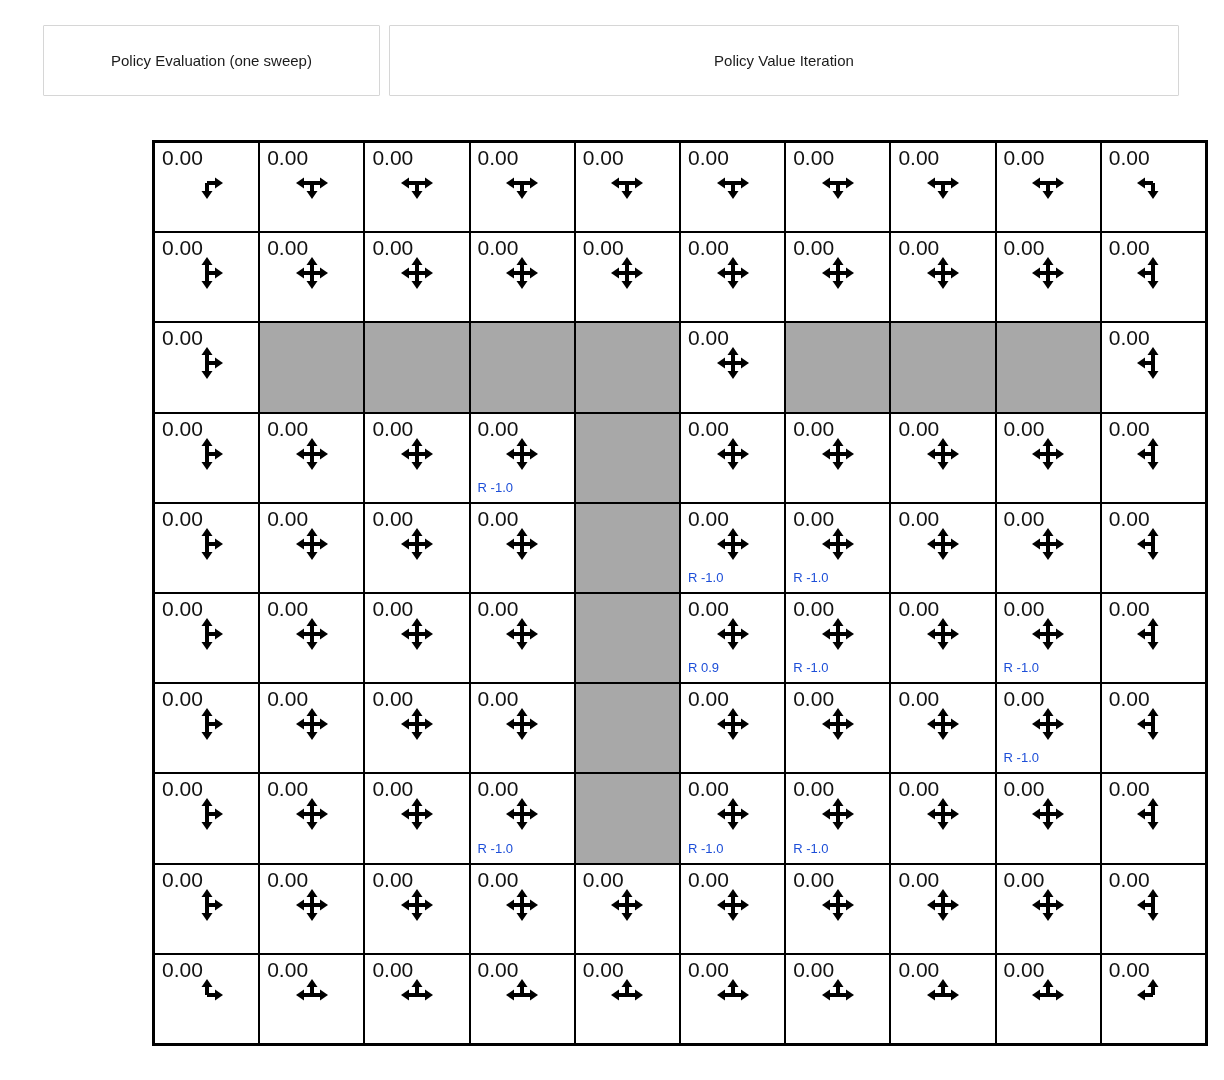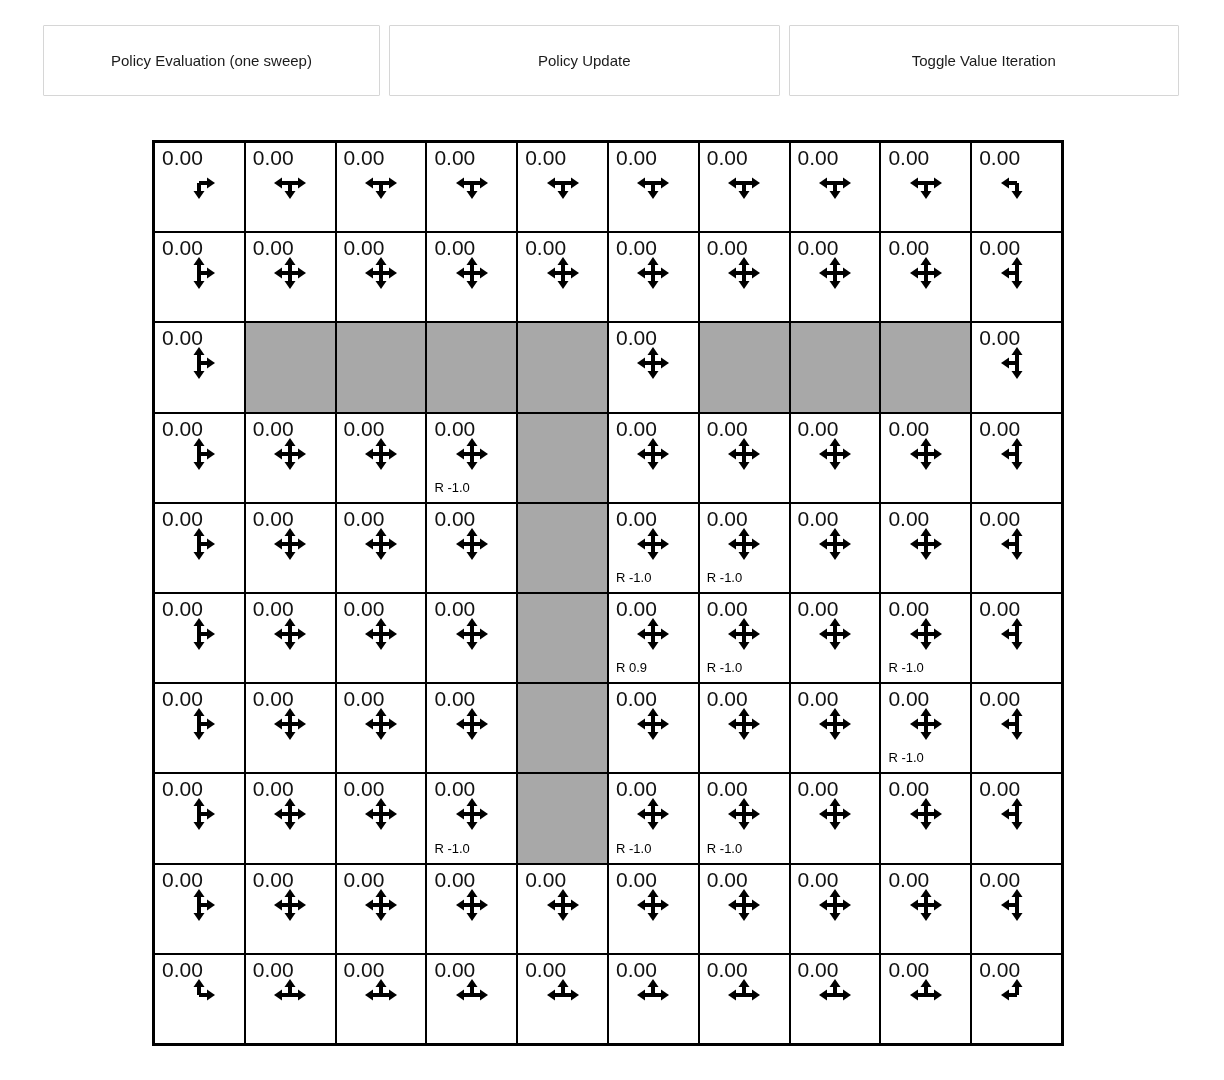--- a/index.html
+++ b/index.html
@@ -11,48 +11,47 @@
   .toolbar { display:flex; gap:9px; padding:25px 45px 0 43px; }
   .btn {
     flex:1; height:71px; background:#ffffff;
     border:1px solid #d6d6d6; border-radius:1px;
     font-family:"Liberation Sans", sans-serif;
     font-size:15px; color:#1b1b1b; cursor:pointer;
     text-align:center;
   }
   .btn.wide { flex:0 0 337px; }
   .grid {
-    width:912px; margin:44px 0 0 152px;
+    width:1056px; margin:44px 0 0 152px;
     border:2px solid #000;
     display:grid;
     grid-template-rows:repeat(10, 90.2px);
     background:#fff;
   }
   .cell { position:relative; border:1px solid #000; background:#ffffff; }
   .cell .value {
     position:absolute; top:3px; left:7px;
     font-size:21px; color:#111; white-space:nowrap;
   }
   .cell .arrows {
     position:absolute; top:23px; left:50%;
     transform:translateX(-50%);
     width:34px; height:34px;
   }
   .cell .reward {
     position:absolute; bottom:7px; left:7px;
-    font-size:13px; color:#000000; white-space:nowrap;
+    font-size:13px; color:#1d4ed8; white-space:nowrap;
   }
 </style>
 </head>
 <body>
 
 <div class="toolbar">
   <button class="btn wide">Policy Evaluation (one sweep)</button>
-  <button class="btn">Policy Update</button>
-  <button class="btn">Toggle Value Iteration</button>
+  <button class="btn">Policy Value Iteration</button>
 </div>
 
 <div class="grid" style="grid-template-columns: repeat(10, 1fr);">
     <div class="cell">
       <span class="value">0.00</span>
       <svg viewBox="-17 -17 34 34" class="arrows">
         <line x1="0" y1="0" x2="9" y2="0" stroke="#000000" stroke-width="4"></line>
         <polygon points="16,0 8,5.5 8,-5.5" fill="#000000"></polygon>
         <line x1="0" y1="0" x2="0" y2="9" stroke="#000000" stroke-width="4"></line>
         <polygon points="0,16 -5.5,8 5.5,8" fill="#000000"></polygon>

